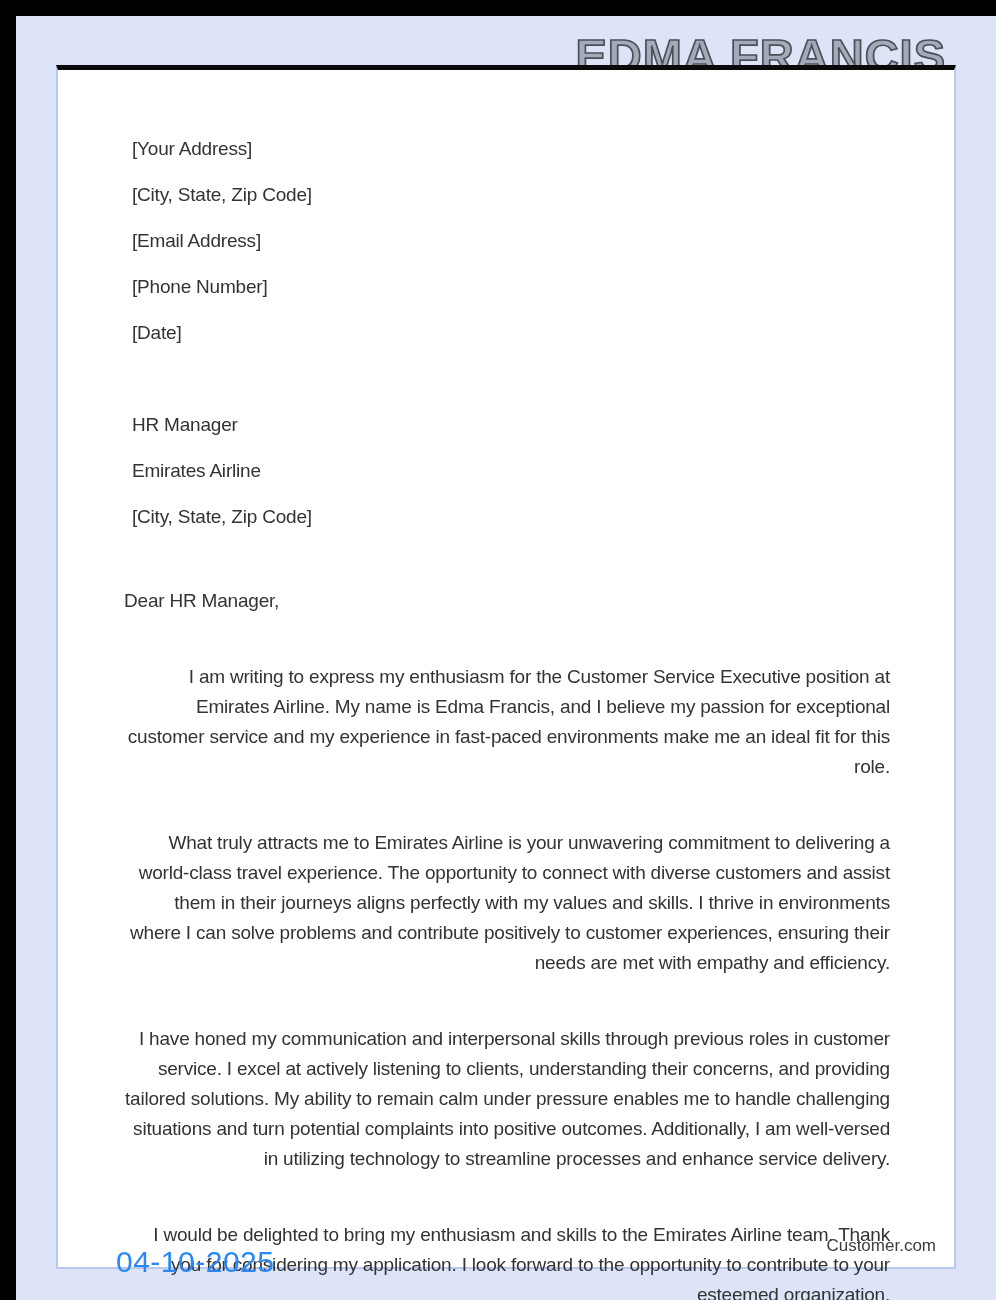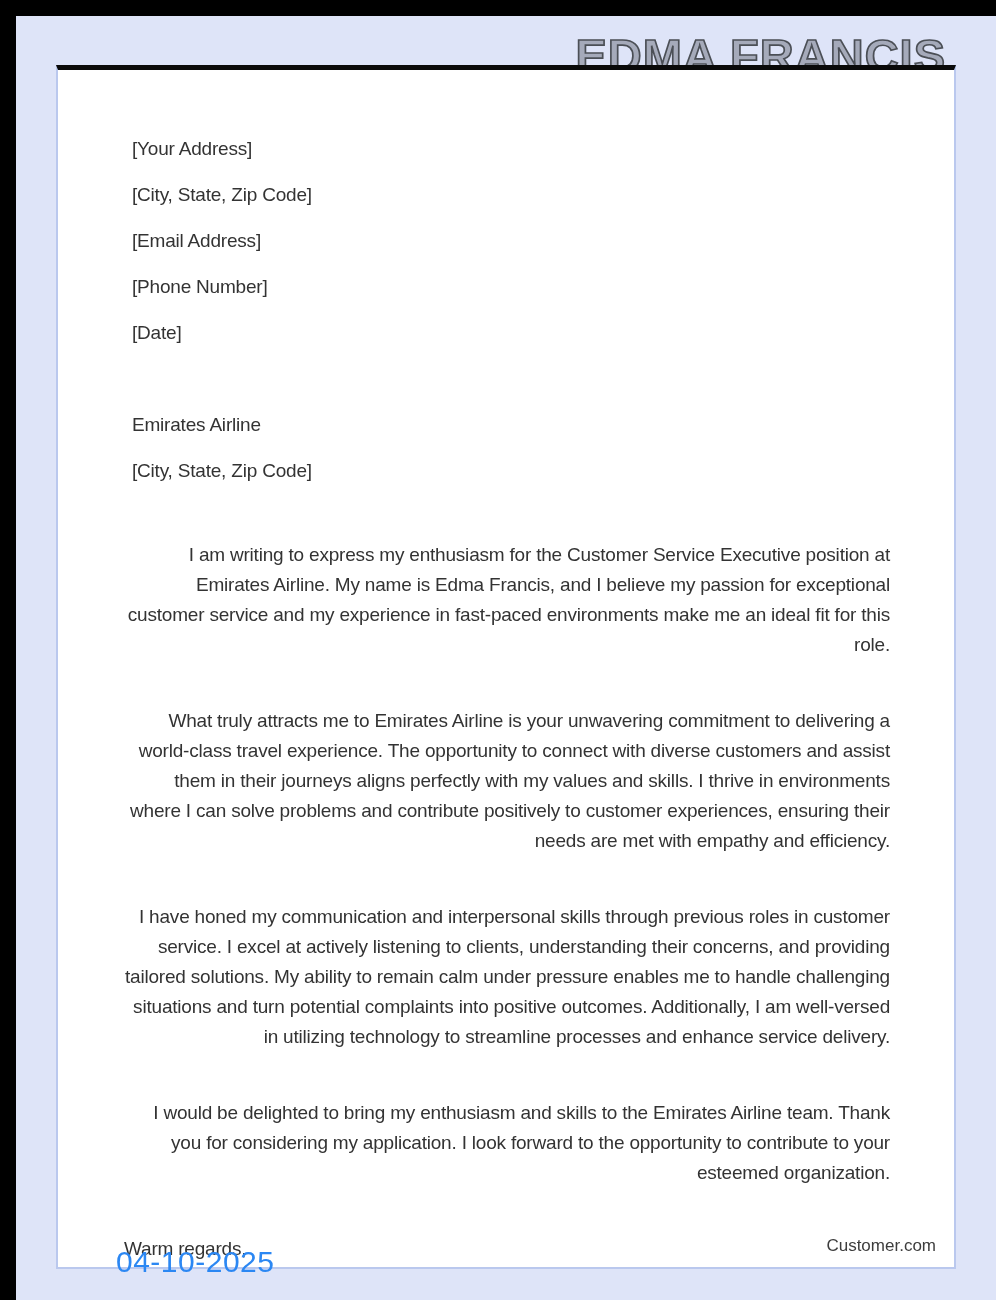--- a/index.html
+++ b/index.html
@@ -83,24 +83,26 @@
 
       <div class="block">
         <span class="line">[Your Address]</span>
         <span class="line">[City, State, Zip Code]</span>
         <span class="line">[Email Address]</span>
         <span class="line">[Phone Number]</span>
         <span class="line">[Date]</span>
       </div>
 
       <div class="block">
+        <span class="line">HR Manager</span>
         <span class="line">Emirates Airline</span>
         <span class="line">[City, State, Zip Code]</span>
       </div>
 
+      <div class="block">Dear HR Manager,</div>
 
       <p class="paragraph">I am writing to express my enthusiasm for the Customer Service Executive position at Emirates Airline. My name is Edma Francis, and I believe my passion for exceptional customer service and my experience in fast-paced environments make me an ideal fit for this role.</p>
       <p class="paragraph">What truly attracts me to Emirates Airline is your unwavering commitment to delivering a world-class travel experience. The opportunity to connect with diverse customers and assist them in their journeys aligns perfectly with my values and skills. I thrive in environments where I can solve problems and contribute positively to customer experiences, ensuring their needs are met with empathy and efficiency.</p>
       <p class="paragraph">I have honed my communication and interpersonal skills through previous roles in customer service. I excel at actively listening to clients, understanding their concerns, and providing tailored solutions. My ability to remain calm under pressure enables me to handle challenging situations and turn potential complaints into positive outcomes. Additionally, I am well-versed in utilizing technology to streamline processes and enhance service delivery.</p>
       <p class="paragraph">I would be delighted to bring my enthusiasm and skills to the Emirates Airline team. Thank you for considering my application. I look forward to the opportunity to contribute to your esteemed organization.</p>
 
       <div class="block">Warm regards,</div>
 
       <div class="signature-block">Edma Francis</div>
 

